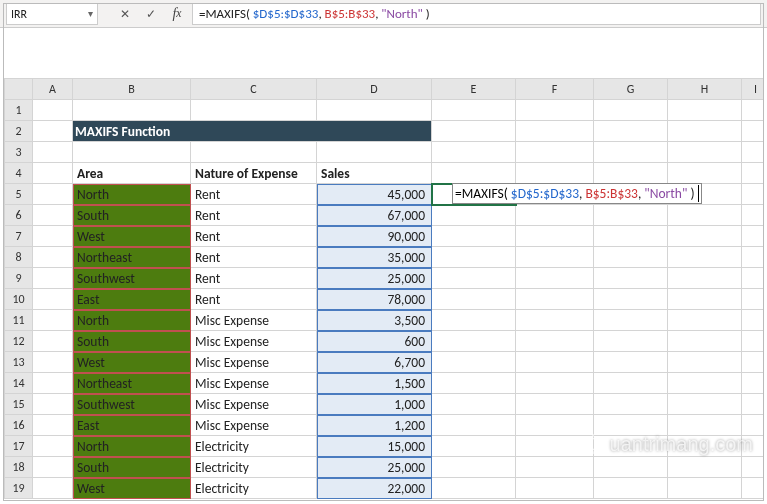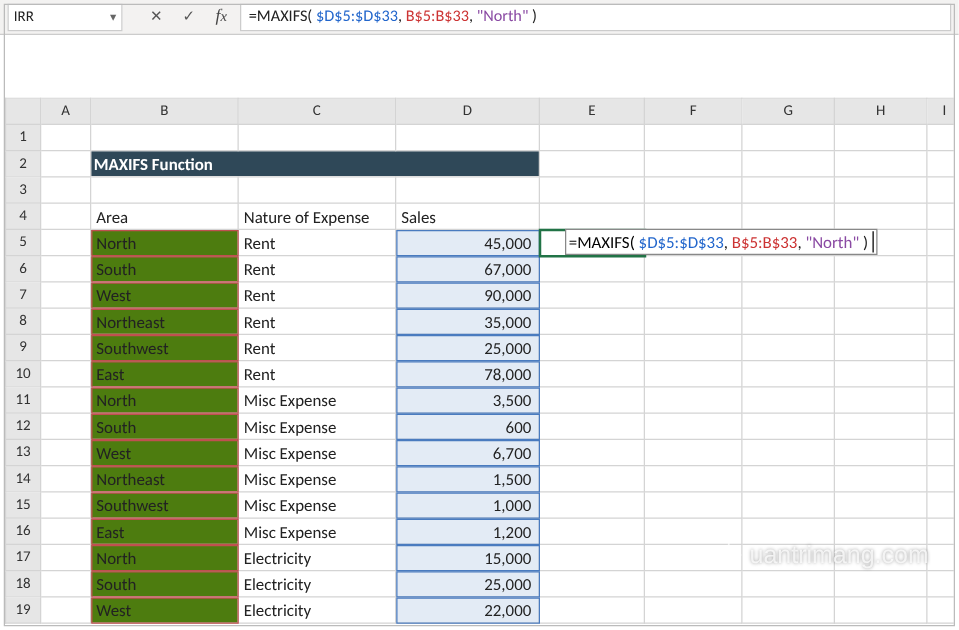--- a/index.html
+++ b/index.html
@@ -104,21 +104,21 @@
 .col-G { width: 74px; }
 .col-H { width: 74px; }
 .col-I { width: 28px; }
 .title-merge {
   background: #2f4858;
   color: #fff;
   font-weight: bold;
   padding-left: 2px !important;
   margin-top: 21px;
 }
-.hdr { font-weight: normal; }
+.hdr { font-weight: bold; }
 .area-cell { background: #4d7c0f; }
 .sales-cell { background: #e3ebf5; text-align: right; padding-right: 6px !important; margin-top: 32px; }
 .range-b { outline: 1px solid #c05050; outline-offset: -1px; }
 .range-d { outline: 1px solid #4a7bbf; outline-offset: -1px; }
 .active-cell {
   outline: 2px solid #217346;
   outline-offset: -1px;
   position: relative;
 }
 .formula-overlay {
@@ -134,21 +134,21 @@
 }
 .formula-overlay .fn { color: #000; }
 .formula-overlay .r1 { color: #2266cc; }
 .formula-overlay .r2 { color: #cc3333; }
 .formula-overlay .str { color: #8a4aa3; }
 .formula-bar-text .r1 { color: #2266cc; }
 .formula-bar-text .r2 { color: #cc3333; }
 .formula-bar-text .str { color: #8a4aa3; }
 .watermark {
   position: absolute;
-  right: 24px;
+  right: 14px;
   bottom: 48px;
   color: rgba(255,255,255,0.75);
   font-size: 20px;
   font-family: Arial, sans-serif;
   display: flex;
   align-items: flex-start;
   gap: 6px;
   text-shadow: 0 0 3px rgba(0,0,0,0.4);
   pointer-events: none;
 }

